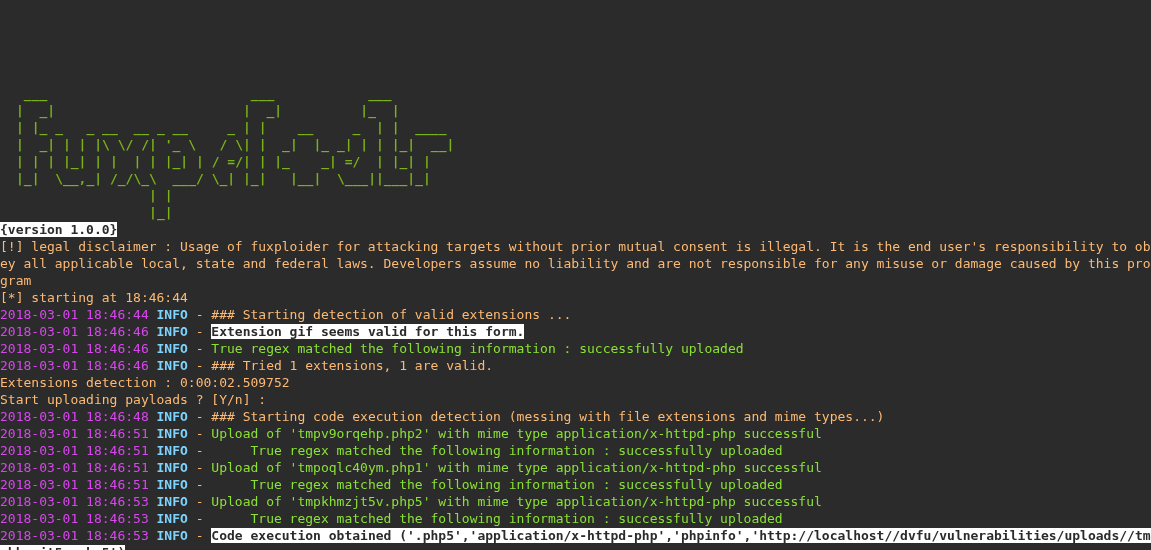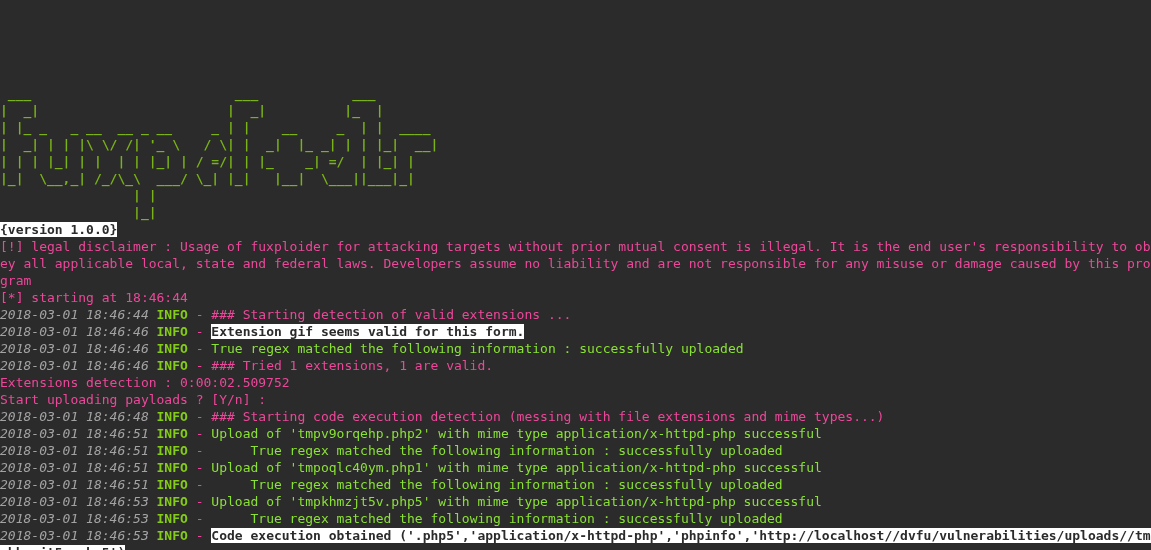--- a/index.html
+++ b/index.html
@@ -11,25 +11,25 @@
     font-size: 13px;
     line-height: 17px;
     white-space: pre;
   }
   #terminal {
     padding: 0;
     display: block;
     white-space: pre-wrap;
     word-break: break-all;
   }
-  .green { color: #a3a3a3; font-style: italic; }
-  .bold-green { color: #7ab317; font-weight: bold; }
+  .green { color: #d946ef; }
+  .bold-green { color: #7ab317; font-weight: bold; padding-left: 16px; }
   .bright-green-bold { color: #8ae234; font-weight: normal; }
-  .white { color: #ec4899; text-align: right; }
-  .gray-bold { color: #84cc16; font-weight: bold; }
+  .white { color: #fdba74; text-align: right; }
+  .gray-bold { color: #7dd3fc; font-weight: bold; }
   .inv-green { background: #ffffff; color: #2b2b2b; font-weight: bold; }
 </style>
 </head>
 <body>
 
 
 
 <div id="terminal"><div class="bold-green"> ___                          ___            ___        
 |  _|                        |  _|          |_  |       
 | |_ _   _ __  __ _ __     _ | |    __     _  | |  ____ 

